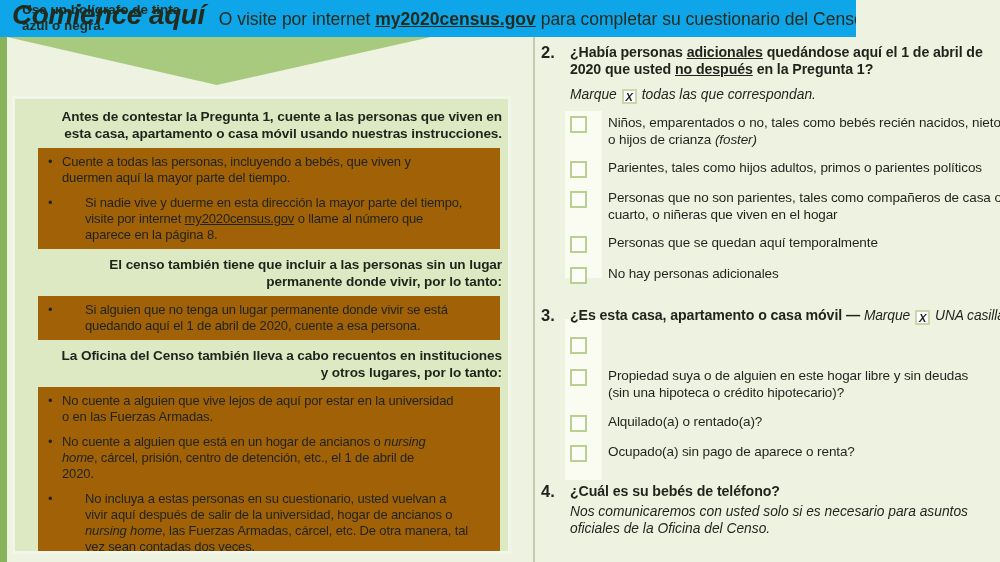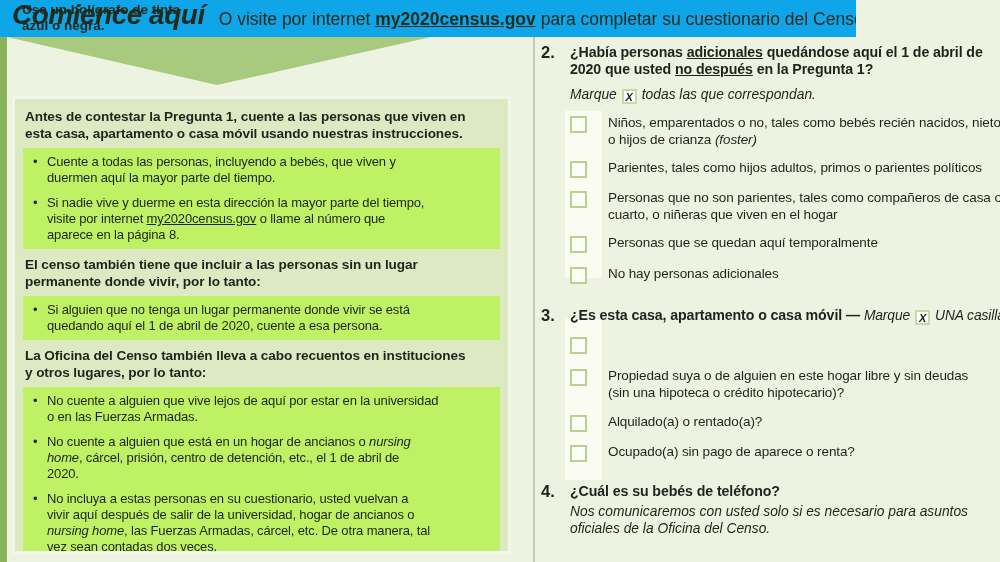--- a/index.html
+++ b/index.html
@@ -1,21 +1,21 @@
 <!DOCTYPE html>
 <html><head>
 <meta charset="utf-8">
 <style>
   html,body{margin:0;padding:0;}
   .page{
     position:relative;width:1000px;height:562px;overflow:hidden;
     background:#eef2e0;color:#1f231b;
     font-family:"Liberation Sans",sans-serif;
   }
-  .pre{white-space:pre-line;}
+  .pre{white-space:pre-line;text-align:right;}
   
   .edge-strip{position:absolute;left:0;top:0;width:7px;height:562px;background:#87b35a;}
   
   .header{
     position:absolute;left:0;top:0;width:856px;height:37px;background:#0ea5e9;
     display:flex;align-items:baseline;padding-left:12px;box-sizing:border-box;
     overflow:hidden;white-space:nowrap;color:#232b1d;
   }
   .header-title{font-size:28px;font-weight:bold;font-style:italic;letter-spacing:-0.5px;margin-right:14px;position:relative;top:-1px;}
   .header-sub{font-size:17.5px;}
@@ -31,23 +31,23 @@
   }
   
   .divider{position:absolute;left:533px;top:37px;width:2px;height:525px;background:#c3ccb1;}
   
   .panel{
     position:absolute;left:12px;top:96px;width:499px;height:458px;
     background:#dde9c3;border:3px solid #f2f6e8;box-sizing:border-box;
     padding:6px 6px 0 8px;overflow:hidden;
   }
   .p-head{font-weight:bold;font-size:13.6px;line-height:17px;letter-spacing:-0.1px;margin:3px 0 6px 2px;}
-  .bullet-box{background:#bef264;margin:0 2px 7px 0;padding:6px 2px 6px 10px;}
+  .bullet-box{background:#a16207;margin:0 2px 7px 15px;padding:6px 2px 6px 10px;}
   .bullet{display:flex;font-size:13px;line-height:16px;letter-spacing:-0.15px;margin-bottom:9px;}
-  .bullet:last-child{margin-bottom:0;}
+  .bullet:last-child{margin-bottom:0;gap:23px;}
   .b-dot{width:14px;flex:none;}
   .b-dot::before{content:"\2022";}
   .b-text{white-space:pre-line;}
   .ul{text-decoration:underline;}
   
   .strip{position:absolute;left:565px;width:37px;background:#fafcf2;z-index:1;}
   .strip-q2{top:111px;height:167px;}
   .strip-q3{top:319px;height:161px;}
   .rightcol{position:absolute;left:541px;top:44px;width:640px;z-index:2;}
   .q-row{display:flex;}

